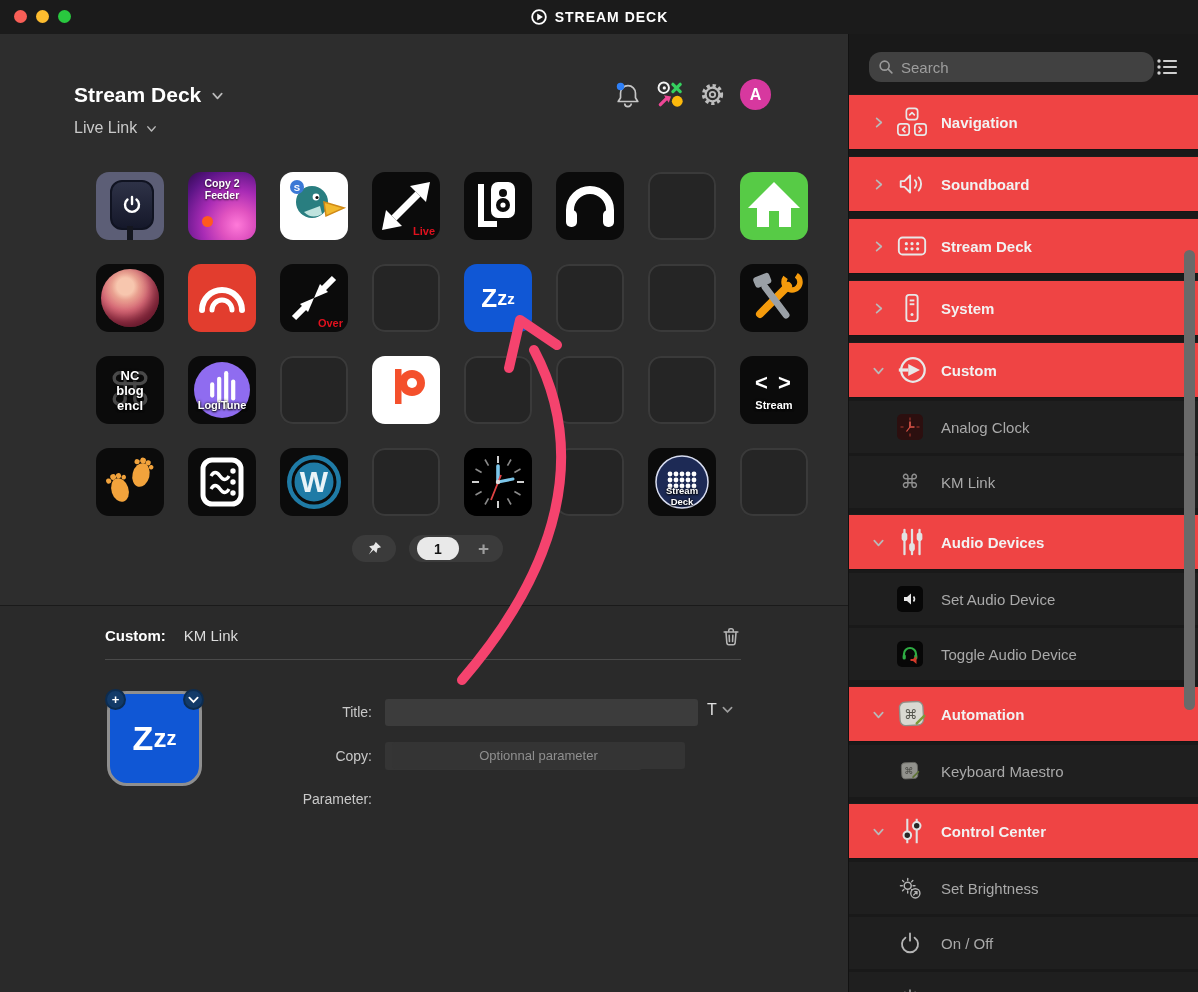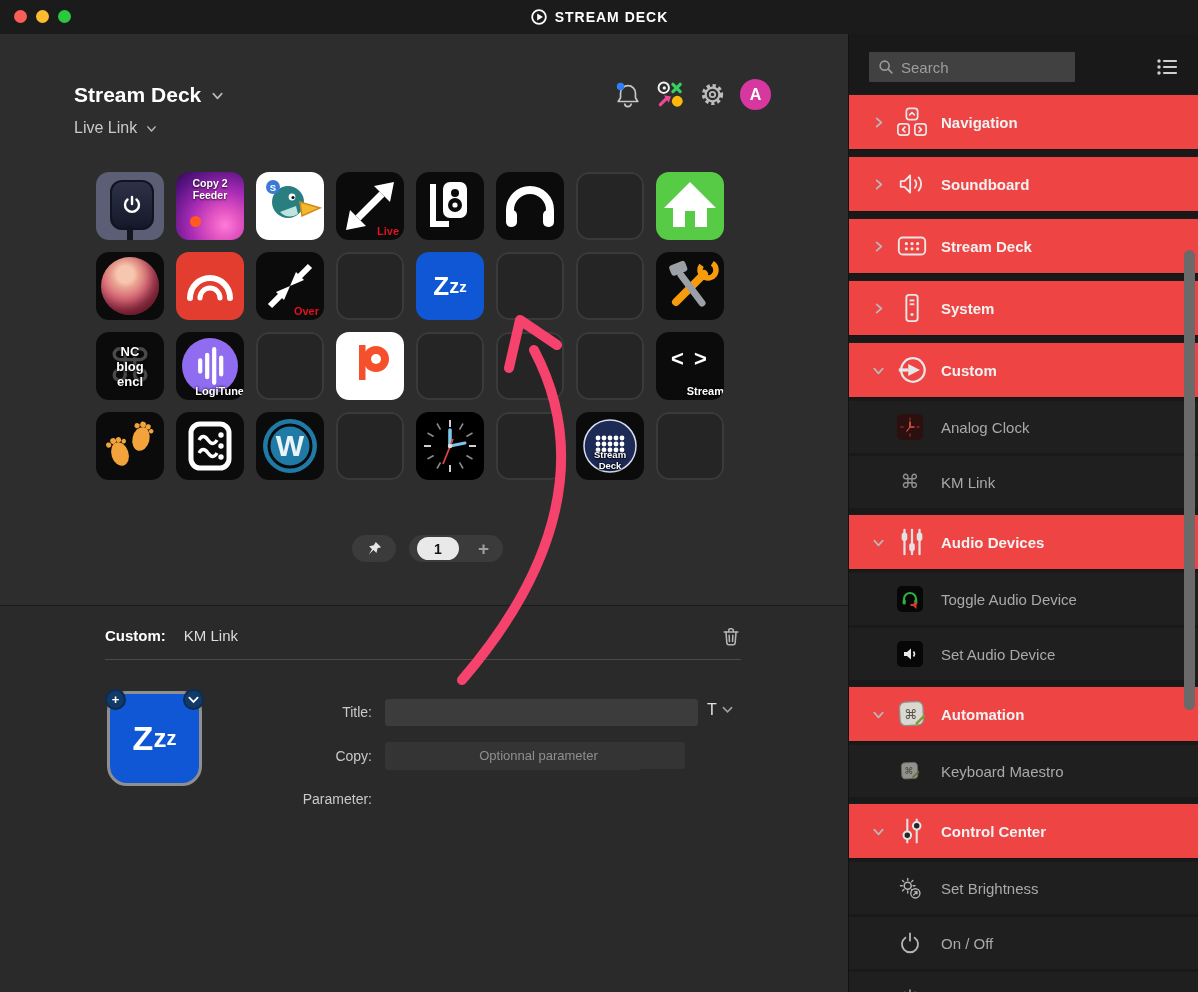--- a/index.html
+++ b/index.html
@@ -25,21 +25,21 @@
   #profile-name{color:#fff;font-size:21px;font-weight:bold;}
   #page-row{position:absolute;left:74px;top:119px;display:flex;align-items:center;gap:8px;}
   #page-name{color:#c9c9c9;font-size:16px;}
 
   #topbar-icons{position:absolute;left:614px;top:79px;display:flex;align-items:center;gap:14px;}
   #avatar{width:31px;height:31px;border-radius:50%;background:#d7389f;color:#fff;font-weight:bold;
           font-size:16px;display:flex;align-items:center;justify-content:center;}
 
   
   #key-grid{position:absolute;left:96px;top:172px;display:grid;
-            grid-template-columns:repeat(8,68px);grid-auto-rows:68px;gap:12px;}
+            grid-template-columns:repeat(8,68px);grid-auto-rows:68px;gap:24px;}
   .tile{position:relative;width:68px;height:68px;border-radius:13px;overflow:hidden;background:#0b0b0b;}
   .tile.empty{background:#252525;box-shadow:inset 0 0 0 2px #3a3a3a;}
   .tile.power{background:#5c5e76;}
   .power-btn{position:absolute;left:14px;top:8px;width:40px;height:46px;border-radius:12px;
              background:linear-gradient(#2e3247,#15182a);border:2px solid #101321;
              display:flex;align-items:center;justify-content:center;}
   .power-stem{position:absolute;left:31px;top:54px;width:6px;height:14px;background:#14161f;}
   .tile.copy2feeder{background:radial-gradient(circle at 72% 78%,#ff7ad9 0%,#e052c0 22%,#a82bb5 48%,#5c1586 78%,#330a52 100%);}
   .c2f-text{position:absolute;top:5px;width:100%;text-align:center;color:#fff;font-size:10.5px;
             font-weight:bold;line-height:12px;text-shadow:0 1px 2px rgba(0,0,0,.8);}
@@ -48,21 +48,21 @@
   .corner-label{position:absolute;right:5px;bottom:3px;color:#e1111e;font-size:11px;font-weight:bold;}
   .tile.home{background:#57cb46;}
   .tile.redarc{background:#e23d2e;}
   .tile.zzz{background:#1057d5;}
   .zzz-text{position:absolute;inset:0;display:flex;align-items:center;justify-content:center;
             color:#fff;font-weight:bold;}
   .zzz-text .z0{font-size:26px;} .zzz-text .z1{font-size:20px;} .zzz-text .z2{font-size:15px;}
   .grumpy-circle{position:absolute;left:5px;top:5px;width:58px;height:58px;border-radius:50%;
       background:radial-gradient(circle at 42% 30%,#f7c6ae 0 16%,#e9a090 26%,#d96a78 46%,#b44458 68%,#6e2437 100%);
       box-shadow:inset -6px -8px 12px rgba(60,0,20,.55);}
-  .bottom-label{position:absolute;bottom:3px;width:100%;text-align:right;color:#fff;font-size:11px;
+  .bottom-label{position:absolute;bottom:13px;width:100%;text-align:center;color:#fff;font-size:11px;
       font-weight:bold;text-shadow:0 1px 2px #000,0 0 3px #000;}
   .cmd-watermark{position:absolute;inset:0;display:flex;align-items:center;justify-content:center;
       color:#4a4a4a;font-size:46px;font-family:"DejaVu Sans",sans-serif;}
   .stack-lines{position:absolute;inset:0;display:flex;flex-direction:column;align-items:center;
       justify-content:center;color:#fff;font-size:13px;font-weight:bold;line-height:15px;
       text-shadow:0 0 3px #000,0 1px 2px #000;}
   .lt-circle{position:absolute;left:6px;top:6px;width:56px;height:56px;border-radius:50%;background:#8f6cf0;}
   .tile.patreon{background:#fff;}
   .code-glyph{position:absolute;top:14px;width:100%;text-align:center;color:#fff;
       font-size:22px;font-weight:bold;letter-spacing:2px;}
@@ -109,22 +109,22 @@
   #refresh-btn{position:absolute;left:656px;top:745px;width:22px;height:22px;}
   #param-input{left:392px;top:742px;width:293px;background:#343434;text-align:center;}
 
   
   #annotation-arrow{position:absolute;left:0;top:0;z-index:60;pointer-events:none;}
 
   
   #sidebar{position:absolute;left:848px;top:34px;width:350px;height:958px;background:#191919;
       border-left:1px solid #121212;box-sizing:border-box;}
   #search-row{position:absolute;left:0;top:0;width:100%;height:60px;}
-  #search-input{position:absolute;left:20px;top:18px;width:206px;height:30px;background:#414141;
-      border:none;border-radius:1px;color:#e8e8e8;font-size:15px;padding:0 10px 0 32px;
+  #search-input{position:absolute;left:20px;top:18px;width:285px;height:30px;background:#414141;
+      border:none;border-radius:12px;color:#e8e8e8;font-size:15px;padding:0 10px 0 32px;
       box-sizing:border-box;font-family:"Liberation Sans",sans-serif;}
   #search-input::placeholder{color:#9e9e9e;}
   #search-glyph{position:absolute;left:28px;top:24px;width:18px;height:18px;}
   #list-btn{position:absolute;right:18px;top:20px;width:26px;height:26px;}
   #sidebar-list{position:absolute;left:0;right:0;top:60px;}
   .sb-cat{height:56px;background:#ef4444;margin-top:6px;display:flex;align-items:center;
       padding-left:14px;border-top:1px solid #1d1d1d;border-bottom:1px solid #151515;box-sizing:border-box;}
   .sb-cat:first-child{margin-top:0;}
   .sb-child{height:52px;background:#1f1f1f;margin-top:3px;display:flex;align-items:center;
       padding-left:44px;}
@@ -691,40 +691,40 @@
               </svg>
             </span>
           </span>
           <span class="sb-cat-label">Audio Devices</span>
         </div>
         <div class="sb-child">
           <span class="sb-icon">
             <span class="svg-wrap" style="width: 26px; height: 26px;">
               <svg viewBox="0 0 26 26">
                 <rect width="26" height="26" rx="5" fill="#070707"></rect>
+                <polygon points="7,11 10,11 14,7.5 14,18.5 10,15 7,15" fill="#e8e8e8"></polygon>
+                <path d="M16.5 10.5 a4 4 0 0 1 0 5" fill="none" stroke="#e8e8e8" stroke-width="1.6"></path>
+              </svg>
+            </span>
+          </span>
+          <span class="sb-child-label">Set Audio Device</span>
+        </div>
+        <div class="sb-child">
+          <span class="sb-icon">
+            <span class="svg-wrap" style="width: 26px; height: 26px;">
+              <svg viewBox="0 0 26 26">
+                <rect width="26" height="26" rx="5" fill="#070707"></rect>
                 <path d="M7 15 v-2 a6 6 0 0 1 12 0 v2" fill="none" stroke="#2fae44" stroke-width="2.2"></path>
                 <rect x="5.6" y="13.5" width="3.2" height="5" rx="1.5" fill="#2fae44"></rect>
                 <rect x="17.2" y="13.5" width="3.2" height="5" rx="1.5" fill="#2fae44"></rect>
                 <polygon points="13.5,18 16,18 19.5,15 19.5,23 16,20 13.5,20" fill="#d33a2a"></polygon>
               </svg>
             </span>
           </span>
           <span class="sb-child-label">Toggle Audio Device</span>
-        </div>
-        <div class="sb-child">
-          <span class="sb-icon">
-            <span class="svg-wrap" style="width: 26px; height: 26px;">
-              <svg viewBox="0 0 26 26">
-                <rect width="26" height="26" rx="5" fill="#070707"></rect>
-                <polygon points="7,11 10,11 14,7.5 14,18.5 10,15 7,15" fill="#e8e8e8"></polygon>
-                <path d="M16.5 10.5 a4 4 0 0 1 0 5" fill="none" stroke="#e8e8e8" stroke-width="1.6"></path>
-              </svg>
-            </span>
-          </span>
-          <span class="sb-child-label">Set Audio Device</span>
         </div>
         <div class="sb-cat">
           <span class="sb-chev">
             <span class="svg-wrap" style="width: 15px; height: 15px;">
               <svg viewBox="0 0 16 16">
                 <path d="M3.5 6 l4.5 5 4.5 -5" fill="none" stroke="#b9b9b9" stroke-width="1.8" stroke-linecap="round" stroke-linejoin="round"></path>
               </svg>
             </span>
           </span>
           <span class="sb-icon">

